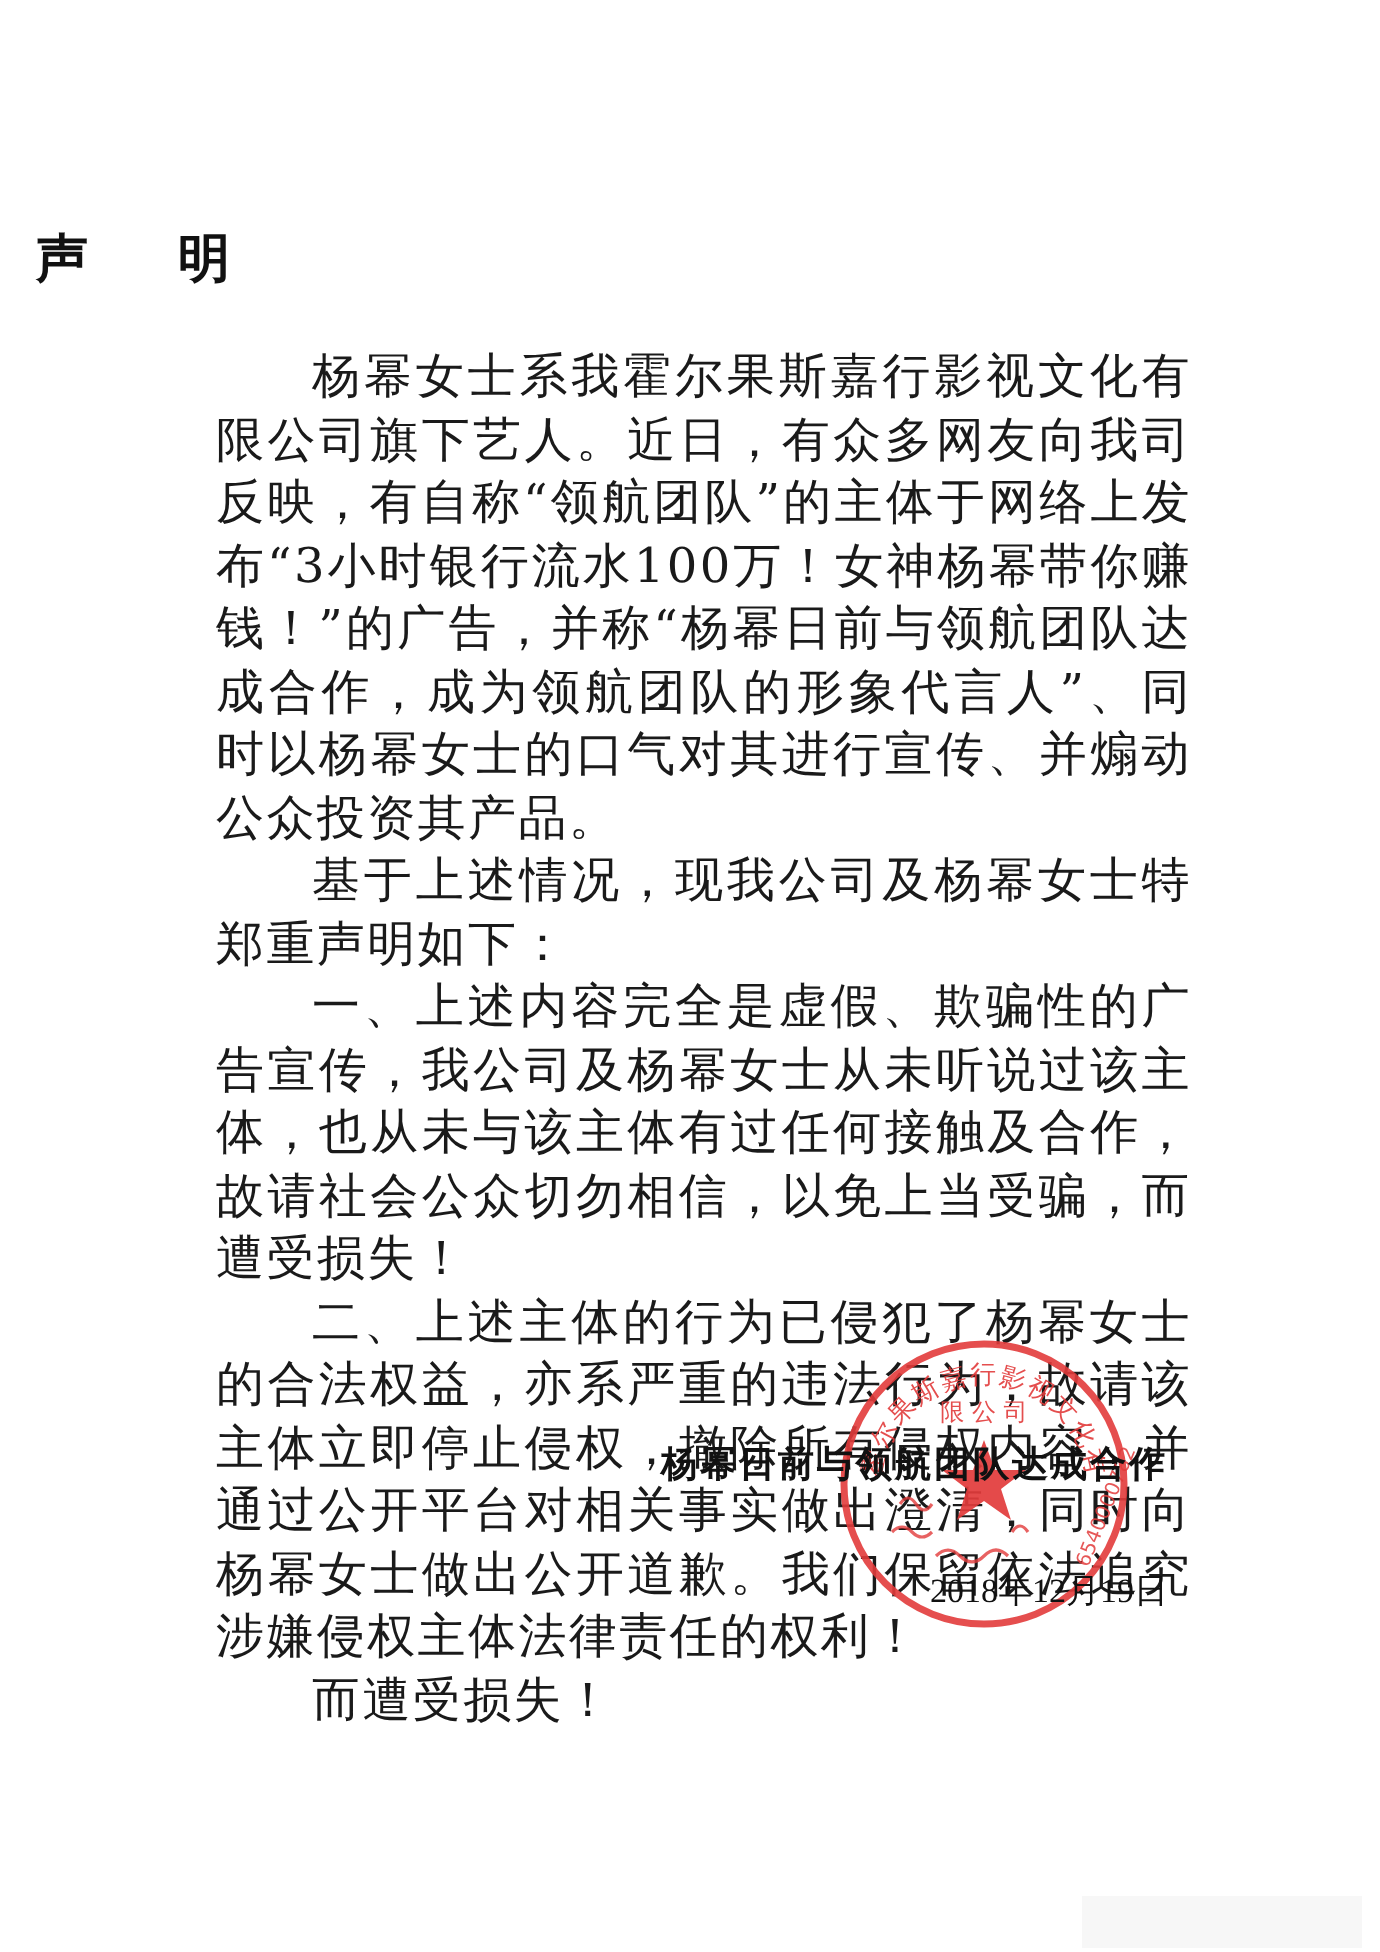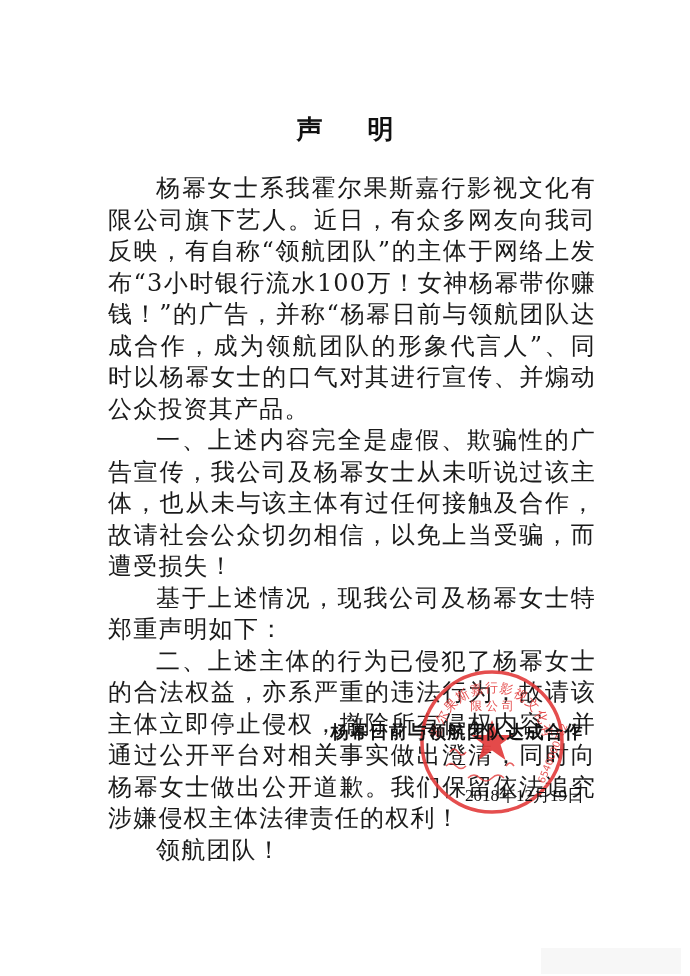--- a/index.html
+++ b/index.html
@@ -1,42 +1,42 @@
 <!DOCTYPE html>
 <html><head>
 <meta charset="utf-8">
 <style>
   html, body { margin: 0; padding: 0; background: #ffffff; }
   body { width: 690px; height: 976px; position: relative; overflow: hidden;
          font-family: "DejaVu Serif", "Liberation Serif", serif; color: #1a1a1a; }
-  .title { position: absolute; top: 112px; left: 0; width: 690px; text-align: center;
+  .title { position: absolute; top: 112px; left: 0; width: 690px; text-align: left;
            font-size: 26px; font-weight: bold; letter-spacing: 18px; text-indent: 18px; color: #111; }
   .body-text { position: absolute; top: 173px; left: 108px; width: 488px;
                font-size: 24px; line-height: 31.5px; letter-spacing: 1.2px; text-align: justify; }
   .para { margin: 0; text-indent: 2em; }
   .closing { margin: 0; text-indent: 2em; }
   .signature { position: absolute; top: 720px; right: 106px; font-size: 18px; font-weight: bold;
                letter-spacing: 1.5px; color: #111; }
   .date { position: absolute; top: 748px; right: 106px; font-size: 17px; color: #111;
           font-family: "Liberation Serif", serif; margin-top: 36px; }
   .seal { position: absolute; left: 416px; top: 666px; width: 152px; height: 152px; }
   .watermark { position: absolute; left: 541px; top: 948px; width: 140px; height: 26px;
                background: #f3f3f3; opacity: 0.7; }
 </style>
 </head>
 <body>
 
 <div class="title">声 明</div>
 
 <div class="body-text">
   <p class="para">杨幂女士系我霍尔果斯嘉行影视文化有限公司旗下艺人。近日，有众多网友向我司反映，有自称“领航团队”的主体于网络上发布“3小时银行流水100万！女神杨幂带你赚钱！”的广告，并称“杨幂日前与领航团队达成合作，成为领航团队的形象代言人”、同时以杨幂女士的口气对其进行宣传、并煽动公众投资其产品。</p>
+  <p class="para">基于上述情况，现我公司及杨幂女士特郑重声明如下：</p>
   <p class="para">一、上述内容完全是虚假、欺骗性的广告宣传，我公司及杨幂女士从未听说过该主体，也从未与该主体有过任何接触及合作，故请社会公众切勿相信，以免上当受骗，而遭受损失！</p>
-  <p class="para">基于上述情况，现我公司及杨幂女士特郑重声明如下：</p>
   <p class="para">二、上述主体的行为已侵犯了杨幂女士的合法权益，亦系严重的违法行为，故请该主体立即停止侵权，撤除所有侵权内容，并通过公开平台对相关事实做出澄清，同时向杨幂女士做出公开道歉。我们保留依法追究涉嫌侵权主体法律责任的权利！</p>
-  <p class="closing">领航团队！</p>
+  <p class="closing">而遭受损失！</p>
 </div>
 
 <svg class="seal" viewBox="0 0 152 152">
   <defs>
     <path id="sealArcTop" d="M 26 92 A 52 52 0 1 1 126 92"></path>
     <path id="sealArcBottom" d="M 34 102 A 50 50 0 0 0 122 102"></path>
   </defs>
   <circle cx="76" cy="76" r="70" fill="none" stroke="#e23b3b" stroke-width="3.5" opacity="0.9"></circle>
   <text font-size="13" fill="#e23b3b" opacity="0.9" font-family="DejaVu Sans, sans-serif" letter-spacing="1">
     <textPath href="#sealArcTop" startOffset="50%" text-anchor="middle">霍尔果斯嘉行影视文化有</textPath>

